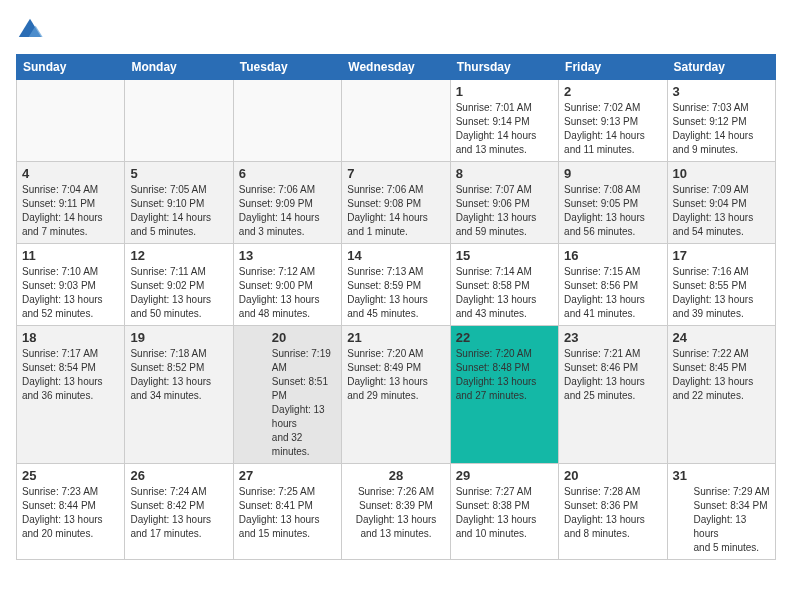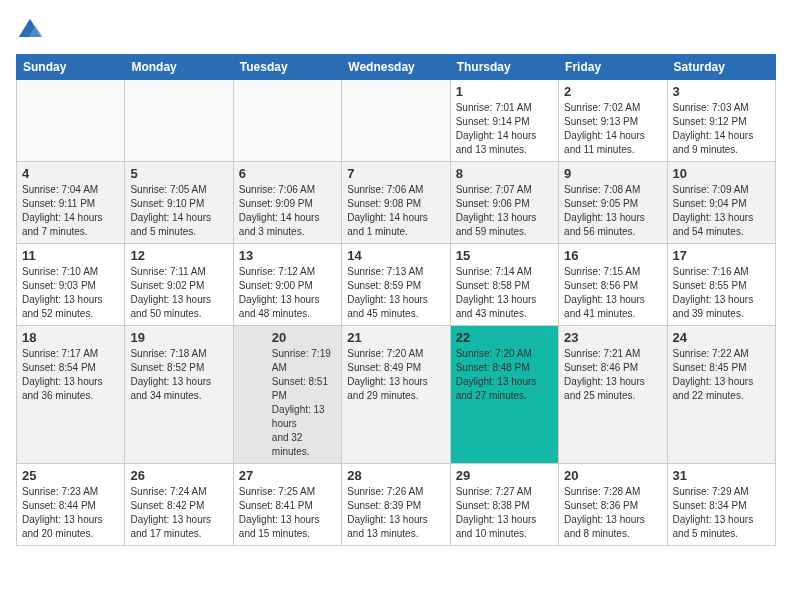--- a/index.html
+++ b/index.html
@@ -321,21 +321,21 @@
 Daylight: 13 hours
 and 17 minutes.</div>
         </td>
         <td style="background: rgb(255, 255, 255);">
           <span class="day-num">27</span>
           <div class="day-info" style="white-space: pre-line;">Sunrise: 7:25 AM
 Sunset: 8:41 PM
 Daylight: 13 hours
 and 15 minutes.</div>
         </td>
-        <td style="background: rgb(255, 255, 255);">
+        <td style="background: rgb(255, 255, 255); text-align: center;">
           <span class="day-num">28</span>
           <div class="day-info" style="white-space: pre-line;">Sunrise: 7:26 AM
 Sunset: 8:39 PM
 Daylight: 13 hours
 and 13 minutes.</div>
         </td>
         <td style="background: rgb(255, 255, 255);">
           <span class="day-num">29</span>
           <div class="day-info" style="white-space: pre-line;">Sunrise: 7:27 AM
 Sunset: 8:38 PM
@@ -344,20 +344,20 @@
         </td>
         <td style="background: rgb(255, 255, 255);">
           <span class="day-num">20</span>
           <div class="day-info" style="white-space: pre-line;">Sunrise: 7:28 AM
 Sunset: 8:36 PM
 Daylight: 13 hours
 and 8 minutes.</div>
         </td>
         <td style="background: rgb(255, 255, 255);">
           <span class="day-num">31</span>
-          <div class="day-info" style="white-space: pre-line;">Sunrise: 7:29 AM
+          <div class="day-info" style="white-space: pre-line; margin-left: 21px;">Sunrise: 7:29 AM
 Sunset: 8:34 PM
 Daylight: 13 hours
 and 5 minutes.</div>
         </td>
       </tr>
     </tbody>
 </table>
 
 </body></html>

